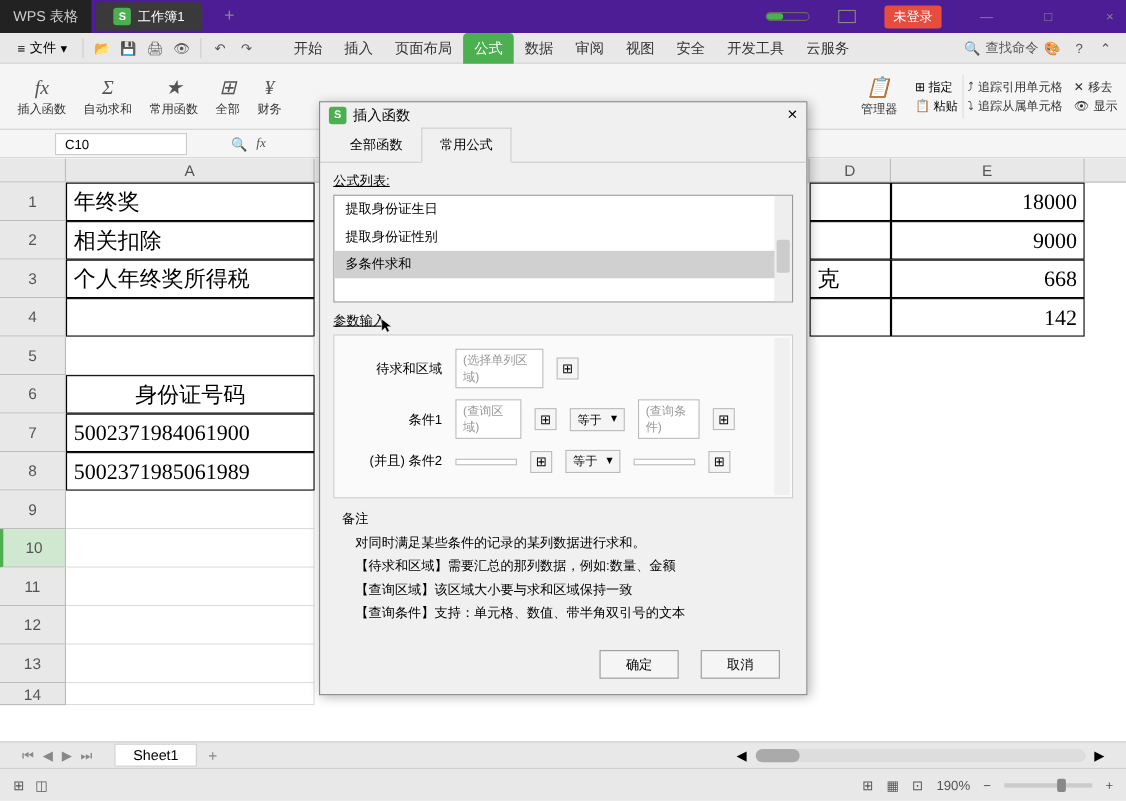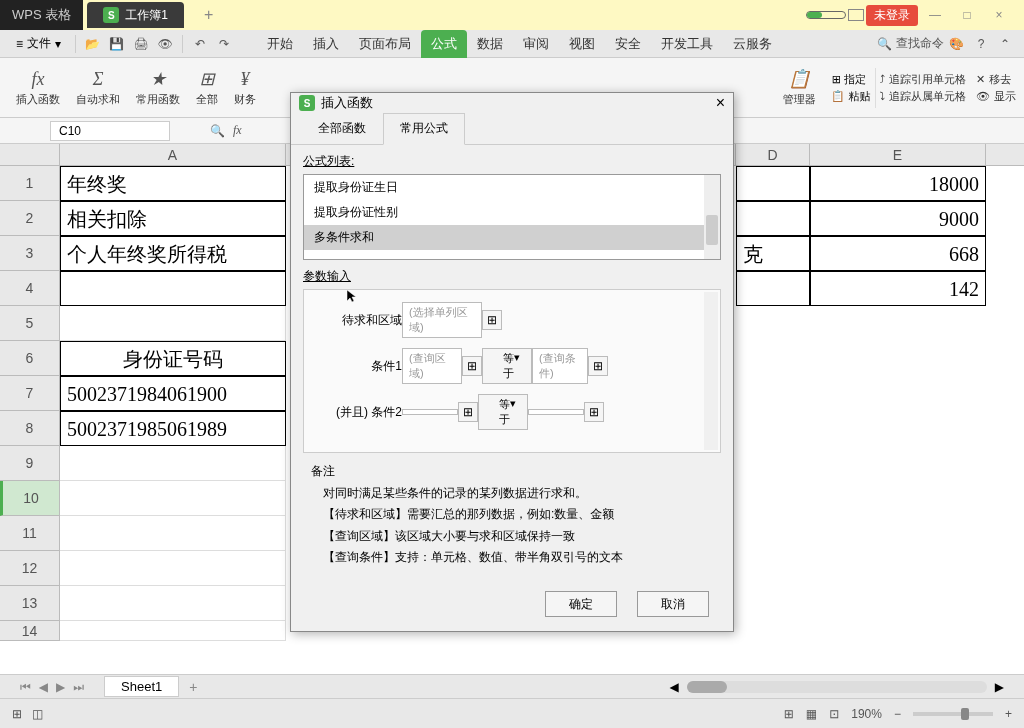--- a/index.html
+++ b/index.html
@@ -1,24 +1,24 @@
 <!DOCTYPE html>
 <html><head>
 <meta charset="utf-8">
 <style>
 * { margin: 0; padding: 0; box-sizing: border-box; font-family: "Microsoft YaHei", sans-serif; }
 body { background: #f0f0f0; width: 1024px; height: 728px; overflow: hidden; position: relative; font-size: 12px; }
 
 
-.titlebar { height: 30px; background: #fef9c3; display: flex; align-items: center; color: #ccc; }
+.titlebar { height: 30px; background: #4c1d95; display: flex; align-items: center; color: #ccc; }
 .titlebar .app-name { background: #222; padding: 0 12px; height: 30px; display: flex; align-items: center; font-size: 13px; }
 .titlebar .doc-tab { background: #3a3a3a; padding: 0 16px; height: 26px; margin-left: 4px; display: flex; align-items: center; border-radius: 4px 4px 0 0; color: #fff; }
 .titlebar .doc-tab .s-icon { width: 16px; height: 16px; background: #4caf50; border-radius: 3px; margin-right: 6px; display: flex; align-items: center; justify-content: center; color: #fff; font-size: 10px; font-weight: bold; }
 .titlebar .add-tab { margin-left: 20px; color: #888; font-size: 16px; }
-.titlebar .right { margin-left: auto; display: flex; align-items: center; gap: 2px; padding-right: 10px; }
+.titlebar .right { margin-left: auto; display: flex; align-items: center; gap: 26px; padding-right: 0; }
 .titlebar .progress { width: 40px; height: 8px; border: 1px solid #666; border-radius: 4px; position: relative; }
 .titlebar .progress::after { content: ''; position: absolute; left: 0; top: 0; bottom: 0; width: 40%; background: #4caf50; border-radius: 4px; }
 .titlebar .login-btn { background: #e74c3c; color: #fff; padding: 2px 8px; border-radius: 3px; font-size: 12px; }
 .titlebar .win-btn { width: 30px; text-align: center; color: #888; }
 
 
 .menubar { height: 28px; background: #e8e8e8; display: flex; align-items: center; padding: 0 8px; gap: 2px; border-bottom: 1px solid #ccc; }
 .menubar .file-btn { display: flex; align-items: center; gap: 4px; padding: 0 8px; }
 .menubar .sep { width: 1px; height: 18px; background: #ccc; margin: 0 4px; }
 .menubar .tbtn { width: 22px; height: 22px; display: flex; align-items: center; justify-content: center; color: #555; }
@@ -75,25 +75,25 @@
 .dialog .dtabs { display: flex; border-bottom: 1px solid #ccc; padding-left: 10px; }
 .dialog .dtab { padding: 6px 16px; border: 1px solid transparent; font-size: 12px; }
 .dialog .dtab.active { background: #f0f0f0; border: 1px solid #ccc; border-bottom-color: #f0f0f0; margin-bottom: -1px; }
 .dialog .section-label { padding: 8px 12px 4px; font-size: 12px; text-decoration: underline; }
 .dialog .formula-list { margin: 0 12px; border: 1px solid #999; background: #fff; height: 118px; overflow: hidden; position: relative; }
 .dialog .formula-list .fitem { padding: 4px 10px; font-size: 12px; }
 .dialog .formula-list .fitem.sel { background: #d0d0d0; }
 .dialog .formula-list .vsb { position: absolute; right: 0; top: 0; bottom: 0; width: 16px; background: #eee; }
 .dialog .formula-list .vsb .thumb { position: absolute; left: 2px; right: 2px; top: 40px; height: 30px; background: #ccc; border-radius: 2px; }
 .dialog .params { margin: 0 12px; border: 1px solid #ccc; background: #fafafa; padding: 12px 8px; position: relative; }
-.dialog .prow { display: flex; align-items: center; gap: 0; margin-bottom: 10px; font-size: 12px; }
+.dialog .prow { display: flex; align-items: center; gap: 12px; margin-bottom: 10px; font-size: 12px; }
 .dialog .prow .plabel { width: 90px; text-align: right; }
 .dialog .prow .pinput { border: 1px solid #bbb; background: #fff; padding: 2px 6px; color: #999; font-size: 11px; }
 .dialog .prow .pbtn { width: 20px; height: 20px; border: 1px solid #bbb; background: #f5f5f5; display: flex; align-items: center; justify-content: center; }
-.dialog .prow .pselect { border: 1px solid #bbb; background: #f5f5f5; padding: 2px 20px; font-size: 11px; width: 50px; display: flex; justify-content: space-between; }
+.dialog .prow .pselect { border: 1px solid #bbb; background: #f5f5f5; padding: 2px 6px; font-size: 11px; width: 50px; display: flex; justify-content: space-between; }
 .dialog .params .vsb2 { position: absolute; right: 2px; top: 2px; bottom: 2px; width: 14px; background: #f0f0f0; }
 .dialog .remark { padding: 8px 20px; font-size: 12px; line-height: 1.8; }
 .dialog .dbuttons { margin-top: auto; display: flex; justify-content: flex-end; gap: 20px; padding: 14px 24px; }
 .dialog .dbtn { width: 72px; height: 26px; border: 1px solid #999; background: #f5f5f5; font-size: 12px; display: flex; align-items: center; justify-content: center; }
 
 .cursor { position: absolute; left: 345px; top: 288px; font-size: 14px; z-index: 100; }
 svg { display: block; }
 </style>
 </head>
 <body>

